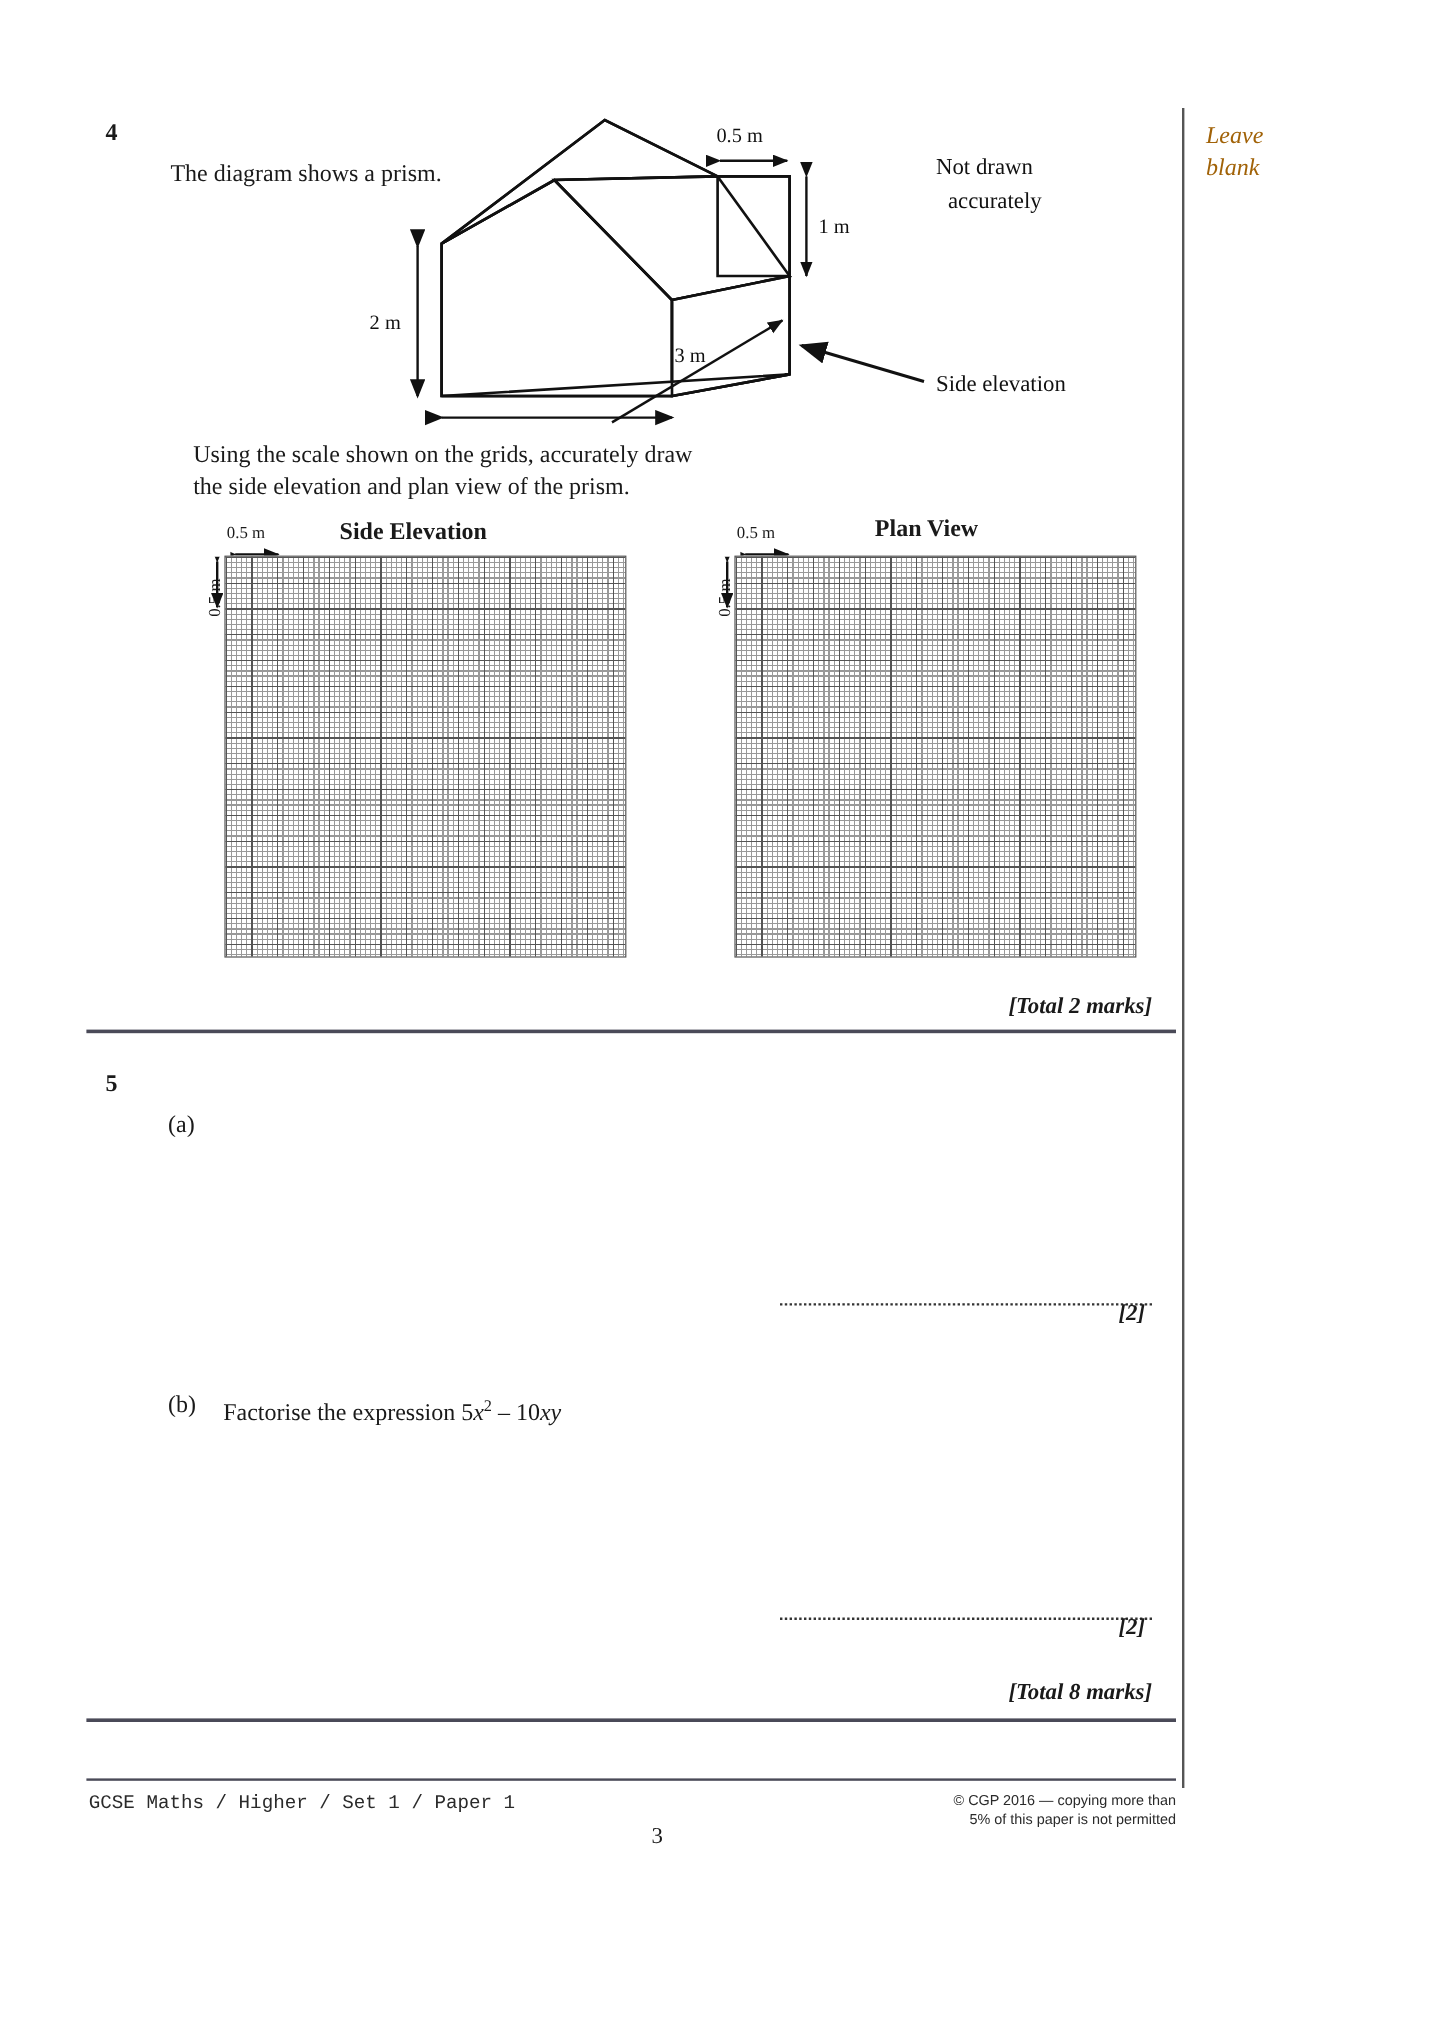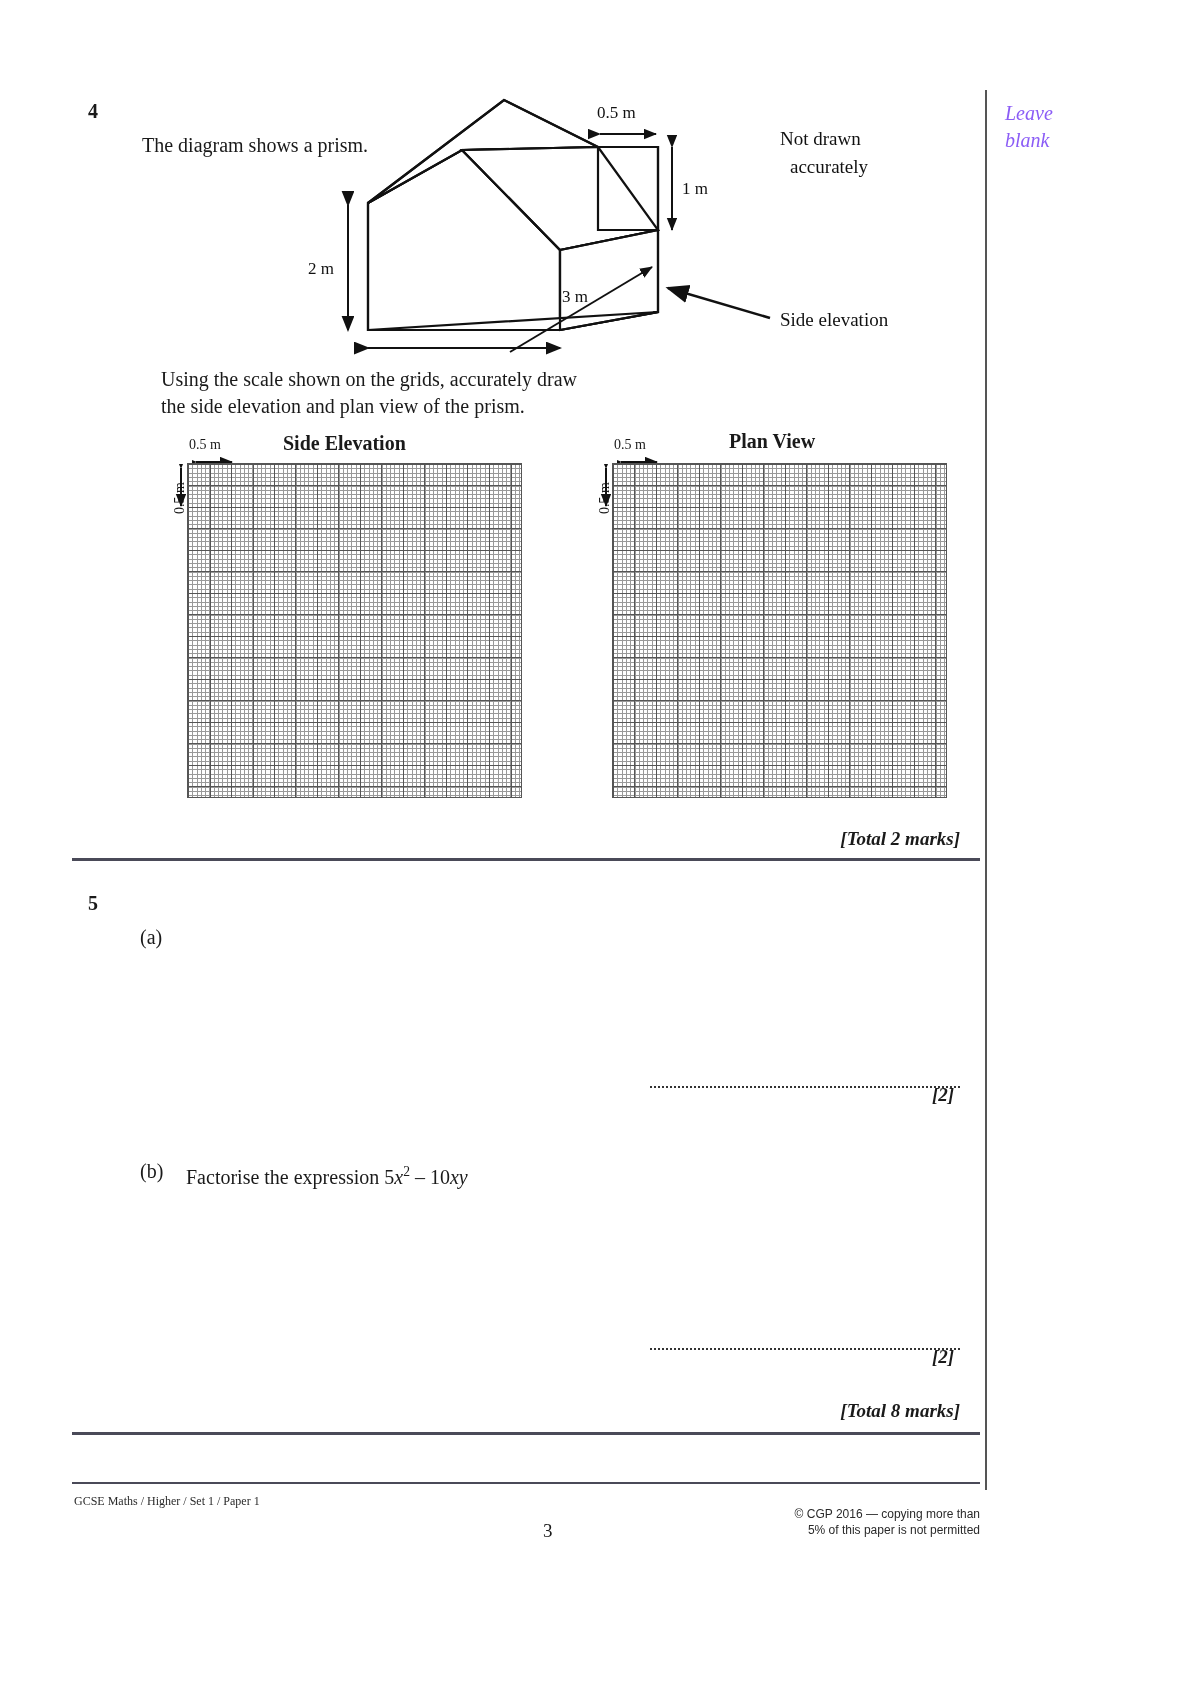--- a/index.html
+++ b/index.html
@@ -28,21 +28,21 @@
     height: 1400px;
     background: #555;
   }
   .leave-blank {
     position: absolute;
     left: 1005px;
     top: 100px;
     font-style: italic;
     font-size: 20px;
     line-height: 27px;
-    color: #8b5cf6;
+    color: #a16207;
   }
 
   
   .q-num {
     position: absolute;
     font-weight: bold;
     font-size: 20px;
   }
   .q-text {
     position: absolute;
@@ -137,22 +137,22 @@
   }
   .dotline {
     position: absolute;
     height: 0;
     border-bottom: 2px dotted #333;
   }
 
   
   .footer-left {
     position: absolute;
-    font-family: Liberation Serif, serif;
-    font-size: 12px;
+    font-family: Liberation Mono, monospace;
+    font-size: 16px;
     color: #2a2a2a;
     white-space: nowrap;
   }
   .footer-right {
     position: absolute;
     font-family: "Liberation Sans", "DejaVu Sans", sans-serif;
     font-size: 12px;
     color: #2a2a2a;
     text-align: right;
     line-height: 16px;
@@ -332,20 +332,20 @@
   <div class="mark-small" style="left:932px; top:1346px;">[2]</div>
 
   <div class="marks" style="left:700px; top:1400px; width:260px;">[Total 8 marks]</div>
 
   <div class="hrule" style="left:72px; top:1432px; width:908px;"></div>
 
   <div class="hrule" style="left:72px; top:1482px; width:908px; height:2px;"></div>
 
   <div class="footer-left" style="left:74px; top:1494px;">GCSE Maths / Higher / Set 1 / Paper 1</div>
 
-  <div class="footer-right" style="left:680px; top:1492px; width:300px;margin-top:14px;">
+  <div class="footer-right" style="left:680px; top:1492px; width:300px;">
     <div>© CGP 2016 — copying more than</div>
     <div>5% of this paper is not permitted</div>
   </div>
 
   <div class="page-number" style="left:543px; top:1520px;">3</div>
 
 </div>
 
 </body></html>

